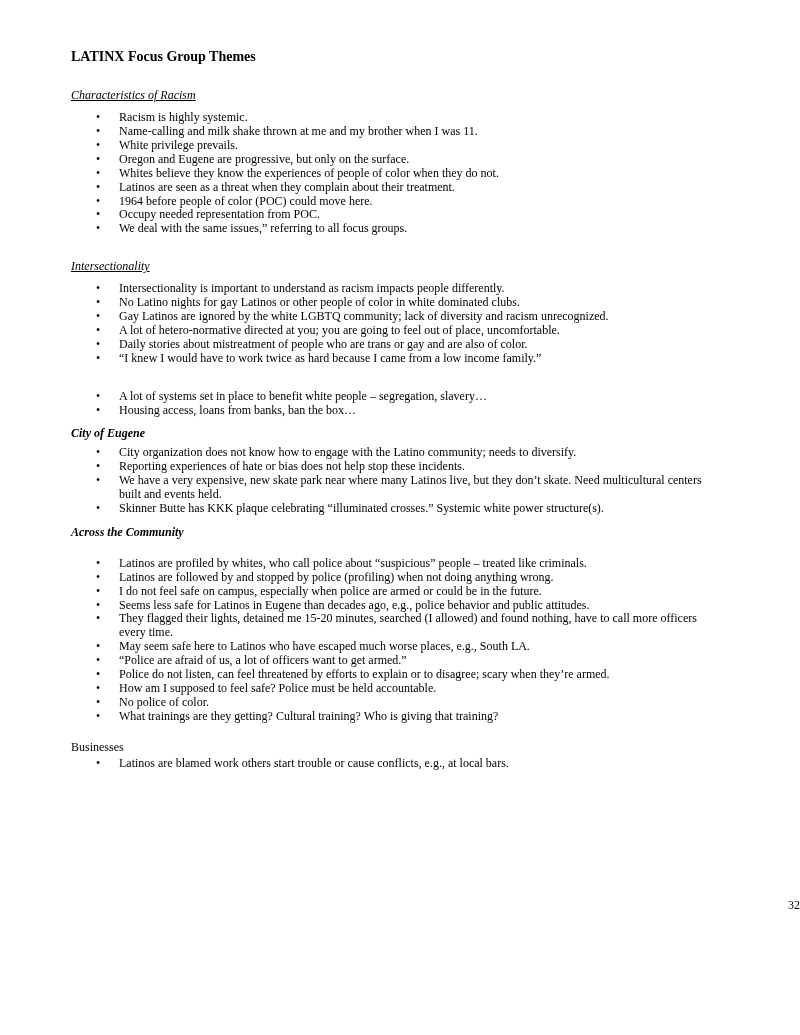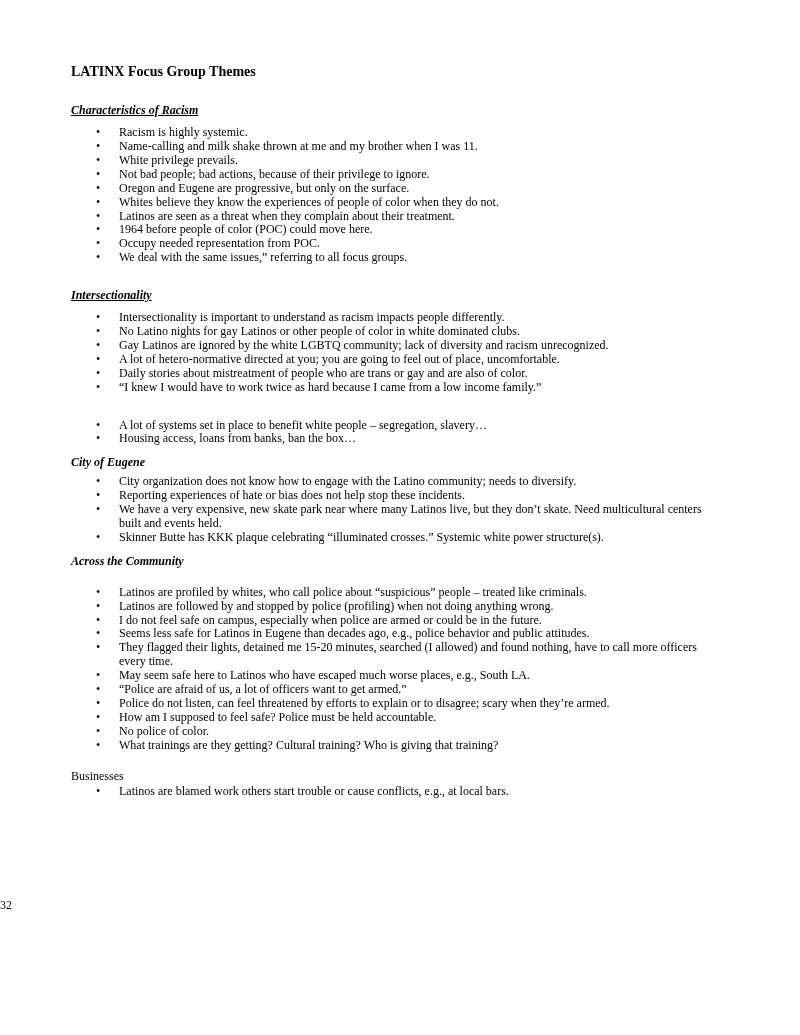--- a/index.html
+++ b/index.html
@@ -14,38 +14,38 @@
     font-size: 12px;
     line-height: 1.16;
     color: #000000;
     overflow: hidden;
   }
   .page {
     position: relative;
     box-sizing: border-box;
     width: 800px;
     height: 959px;
-    padding: 64px 76px 0 71px;
+    padding: 49px 76px 0 71px;
     background: #ffffff;
   }
   .doc-title {
     font-size: 14px;
     font-weight: 700;
     margin: 0 0 22px 0;
   }
   .sec { margin: 0; }
   .sec.style-main  { margin-top: 24px; }
   .sec.style-sub   { margin-top: 10px; }
   .sec.style-plain { margin-top: 17px; }
   .heading {
     font-size: 12px;
     margin: 0;
   }
   .style-main .heading {
-    font-weight: 700;
+    font-weight: 400;
     font-style: italic;
     text-decoration: underline;
     margin-bottom: 8px;
   }
   .style-sub .heading {
     font-weight: 700;
     font-style: italic;
     margin-bottom: 5px;
     font-family: Liberation Serif, serif;
   }
@@ -68,39 +68,38 @@
     content: "\2022";
     position: absolute;
     left: 25px;
     top: 0;
   }
   .page-number {
     position: absolute;
     bottom: 46px;
     left: 0;
     right: 0;
-    text-align: left;
+    text-align: right;
     font-size: 12px;
     margin-top: 32px;
   }
 </style>
 </head>
 <body>
 
 <div class="page">
   <h1 class="doc-title">LATINX Focus Group Themes</h1>
 
   <div id="sections-root">
       <section class="sec style-main">
         <div class="heading">Characteristics of Racism</div>
         <ul class="bullets">
           <li>Racism is highly systemic.</li>
           <li>Name-calling and milk shake thrown at me and my brother when I was 11.</li>
           <li>White privilege prevails.</li>
-          <li>Not bad people; bad actions, because of their privilege to ignore.</li>
           <li>Oregon and Eugene are progressive, but only on the surface.</li>
           <li>Whites believe they know the experiences of people of color when they do not.</li>
           <li>Latinos are seen as a threat when they complain about their treatment.</li>
           <li>1964 before people of color (POC) could move here.</li>
           <li>Occupy needed representation from POC.</li>
           <li>We deal with the same issues,” referring to all focus groups.</li>
         </ul>
       </section>
       <section class="sec style-main">
         <div class="heading">Intersectionality</div>

